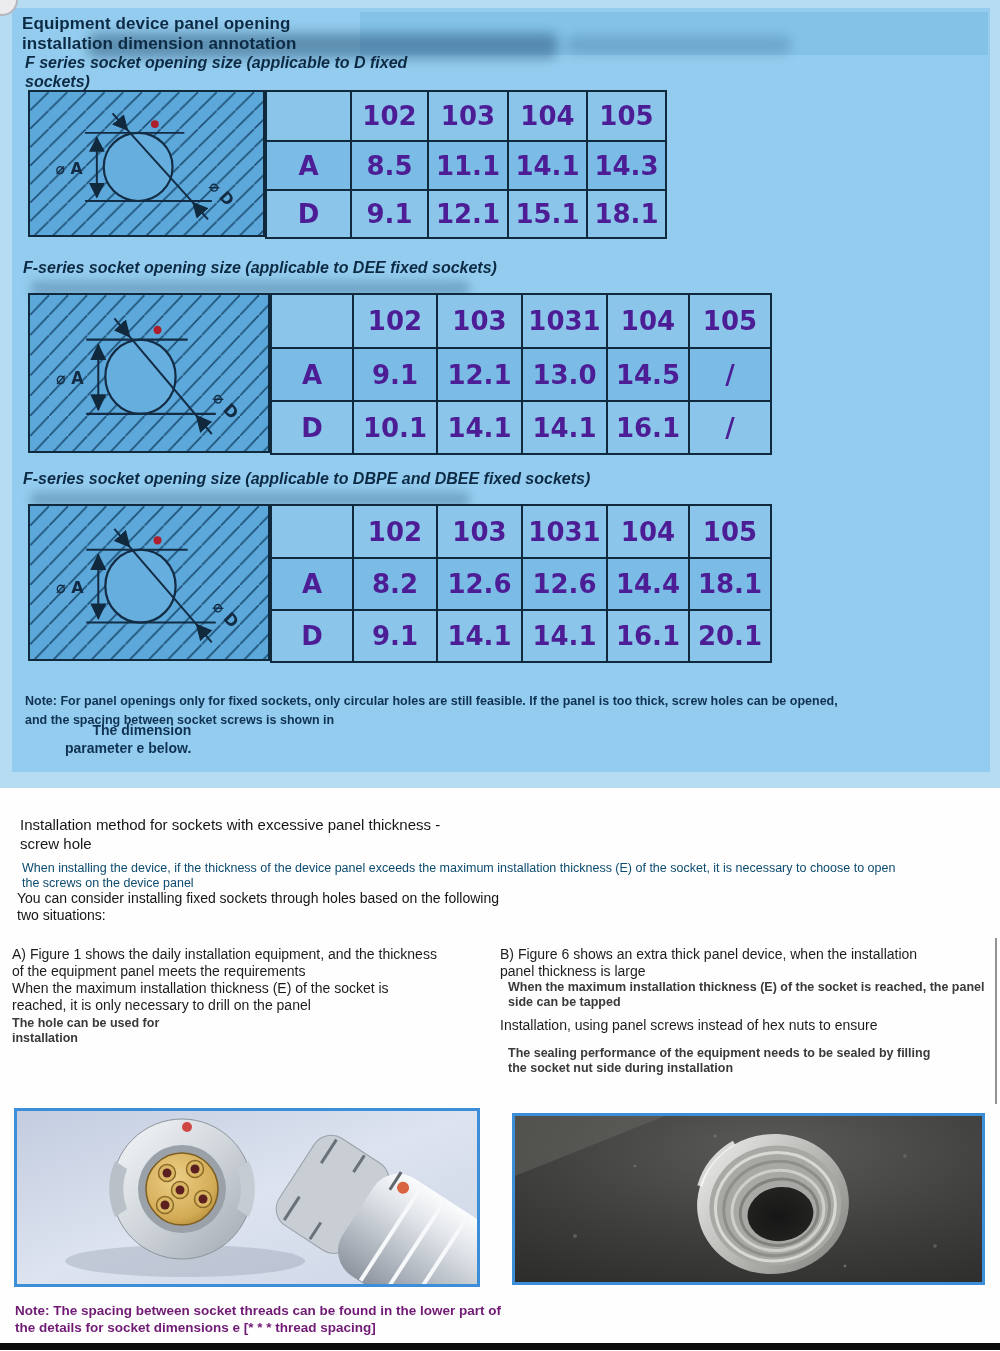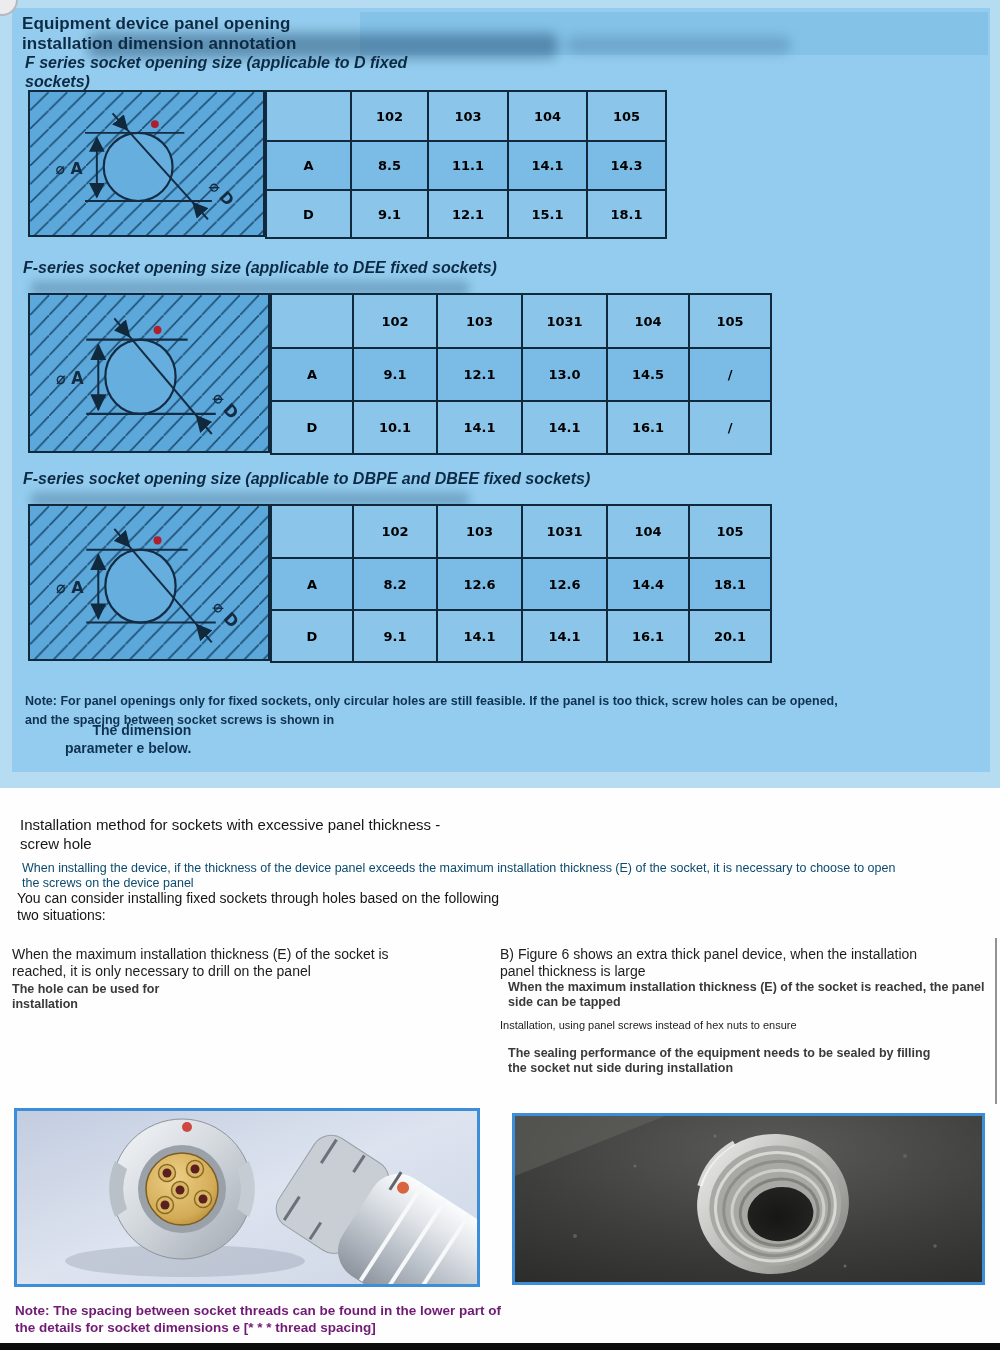--- a/index.html
+++ b/index.html
@@ -32,21 +32,21 @@
 
   .drawing { position:absolute; border:2px solid #10293d; background:#5ca8da; }
   .drawing.d1 { left:28px;  top:90px;  width:237px; height:147px; }
   .drawing.d2 { left:28px;  top:293px; width:242px; height:160px; }
   .drawing.d3 { left:28px;  top:504px; width:242px; height:157px; }
   .drawing svg { display:block; width:100%; height:100%; }
 
   table.dims { position:absolute; border-collapse:collapse; table-layout:fixed; }
   table.dims td {
     border:2px solid #10293d; text-align:center; vertical-align:middle;
-    font-size:13px; font-weight:600; color:#000000; background:#8bc6ea;
+    font-size:26px; font-weight:600; color:#4c1d95; background:#8bc6ea;
     font-family:"DejaVu Sans", sans-serif;
   }
   table.dims tr.r-a td { background:#7abce6; }
   table.t1 { left:265px; top:90px;  width:400px; }
   table.t2 { left:270px; top:293px; width:500px; }
   table.t3 { left:270px; top:504px; width:500px; }
 
   .panel-note { position:absolute; left:25px; top:692px; width:940px;
     font-size:12.5px; line-height:19px; font-weight:600; color:#103252; }
   .panel-note-cont { position:absolute; left:65px; top:722px;
@@ -57,21 +57,21 @@
     font-weight:500; color:#161616; }
   .install-para1 { position:absolute; left:22px; top:861px; font-size:12.5px; line-height:14.5px; color:#0c4a6e; }
   .install-para2 { position:absolute; left:17px; top:890px; font-size:14px; line-height:17px; color:#141414; }
 
   .case-col { position:absolute; top:946px; color:#1c1c1c; }
   .case-col.a { left:12px; width:482px; }
   .case-col.b { left:500px; width:492px; }
   .case-col p.big   { font-size:14px;   line-height:17px; }
   .case-col p.small { font-size:12.5px; line-height:14.5px; font-weight:600; color:#3a3a3a; }
   .case-col.b p.ind { margin-left:8px; }
-  .case-col.b p.mid { font-size:11px; line-height:19px; margin-top:7px; }
+  .case-col.b p.mid { font-size:14px; line-height:19px; margin-top:7px; }
   .case-col.b p.gap { margin-top:11px; }
   .case-col.a p.small { margin-top:2px; }
 
   .edge-line { position:absolute; left:995px; top:938px; width:2px; height:166px; background:#3a3a3a; opacity:.55; }
 
   .photo { position:absolute; border:3px solid #3c8ed9; overflow:hidden; background:#dfe4f0; }
   .photo.pa { left:14px;  top:1108px; width:466px; height:179px; }
   .photo.pb { left:512px; top:1113px; width:473px; height:172px; background:#3b3b3b; }
   .photo svg { display:block; width:100%; height:100%; }
 
@@ -287,20 +287,22 @@
 parameter e below.</div>
 
   <div class="install-heading" data-bind="install.heading">Installation method for sockets with excessive panel thickness -
 screw hole</div>
   <div class="install-para1" data-bind="install.para1">When installing the device, if the thickness of the device panel exceeds the maximum installation thickness (E) of the socket, it is necessary to choose to open
 the screws on the device panel</div>
   <div class="install-para2" data-bind="install.para2">You can consider installing fixed sockets through holes based on the following
 two situations:</div>
 
   <div class="case-col a">
+    <p class="big" data-bind="case_a.p1">A) Figure 1 shows the daily installation equipment, and the thickness
+of the equipment panel meets the requirements</p>
     <p class="big" data-bind="case_a.p2">When the maximum installation thickness (E) of the socket is
 reached, it is only necessary to drill on the panel</p>
     <p class="small" data-bind="case_a.p3">The hole can be used for
 installation</p>
   </div>
 
   <div class="case-col b">
     <p class="big" data-bind="case_b.p1">B) Figure 6 shows an extra thick panel device, when the installation
 panel thickness is large</p>
     <p class="small ind" data-bind="case_b.p2">When the maximum installation thickness (E) of the socket is reached, the panel

